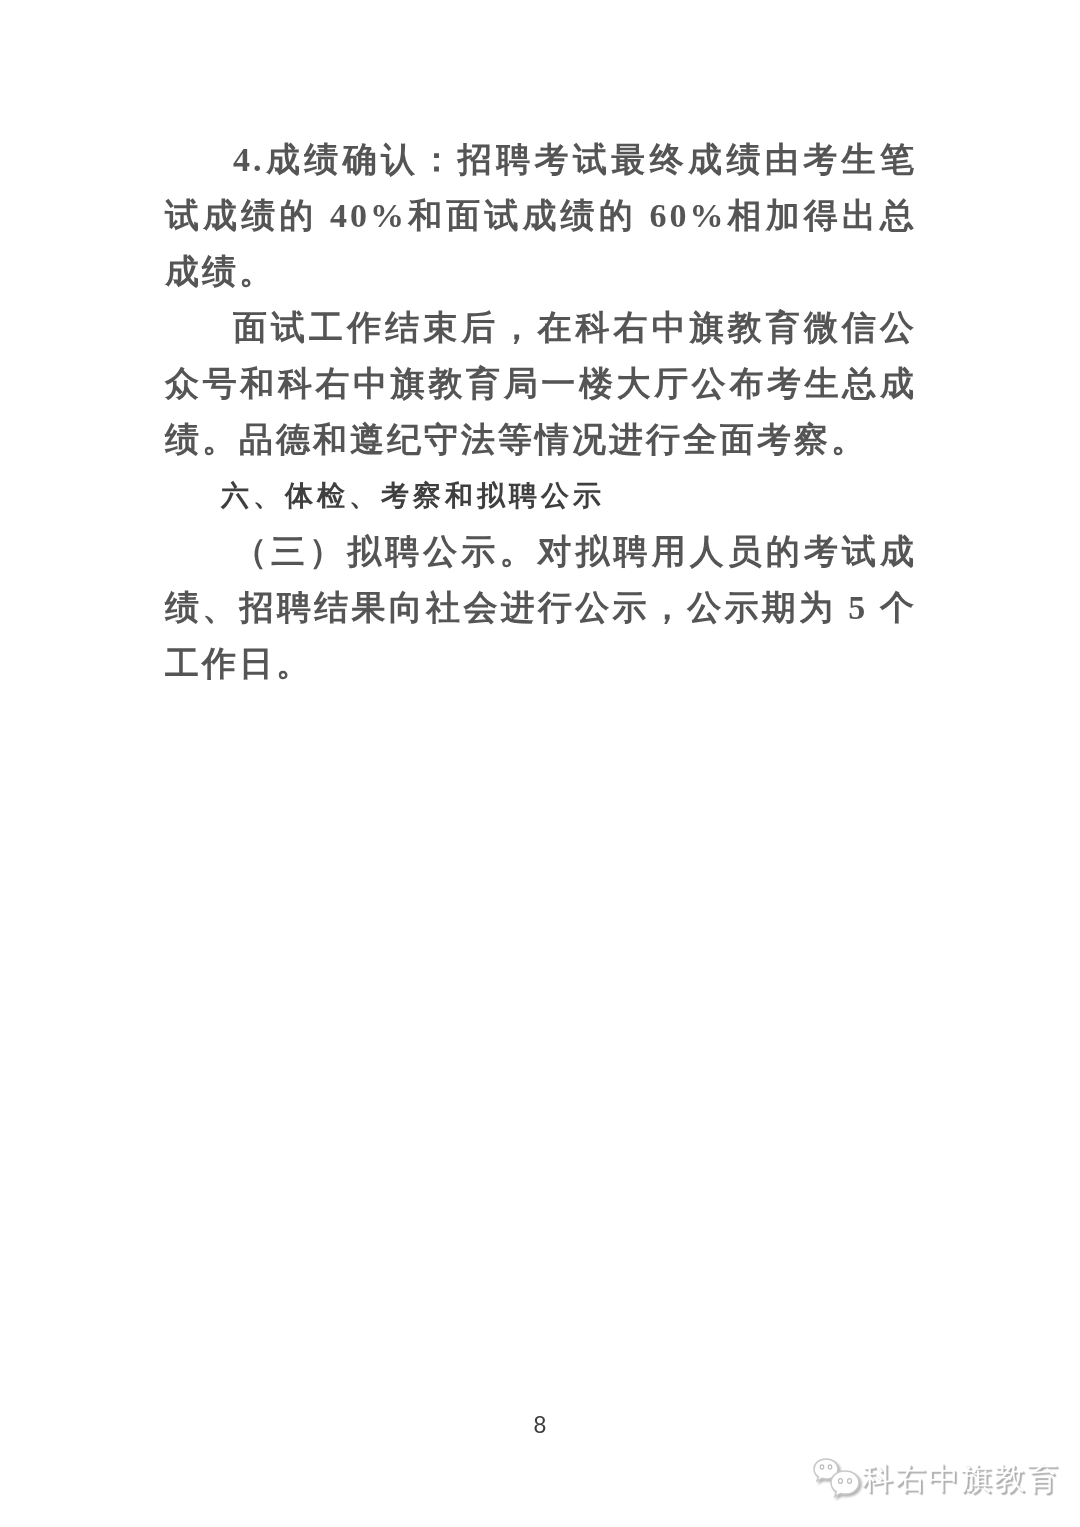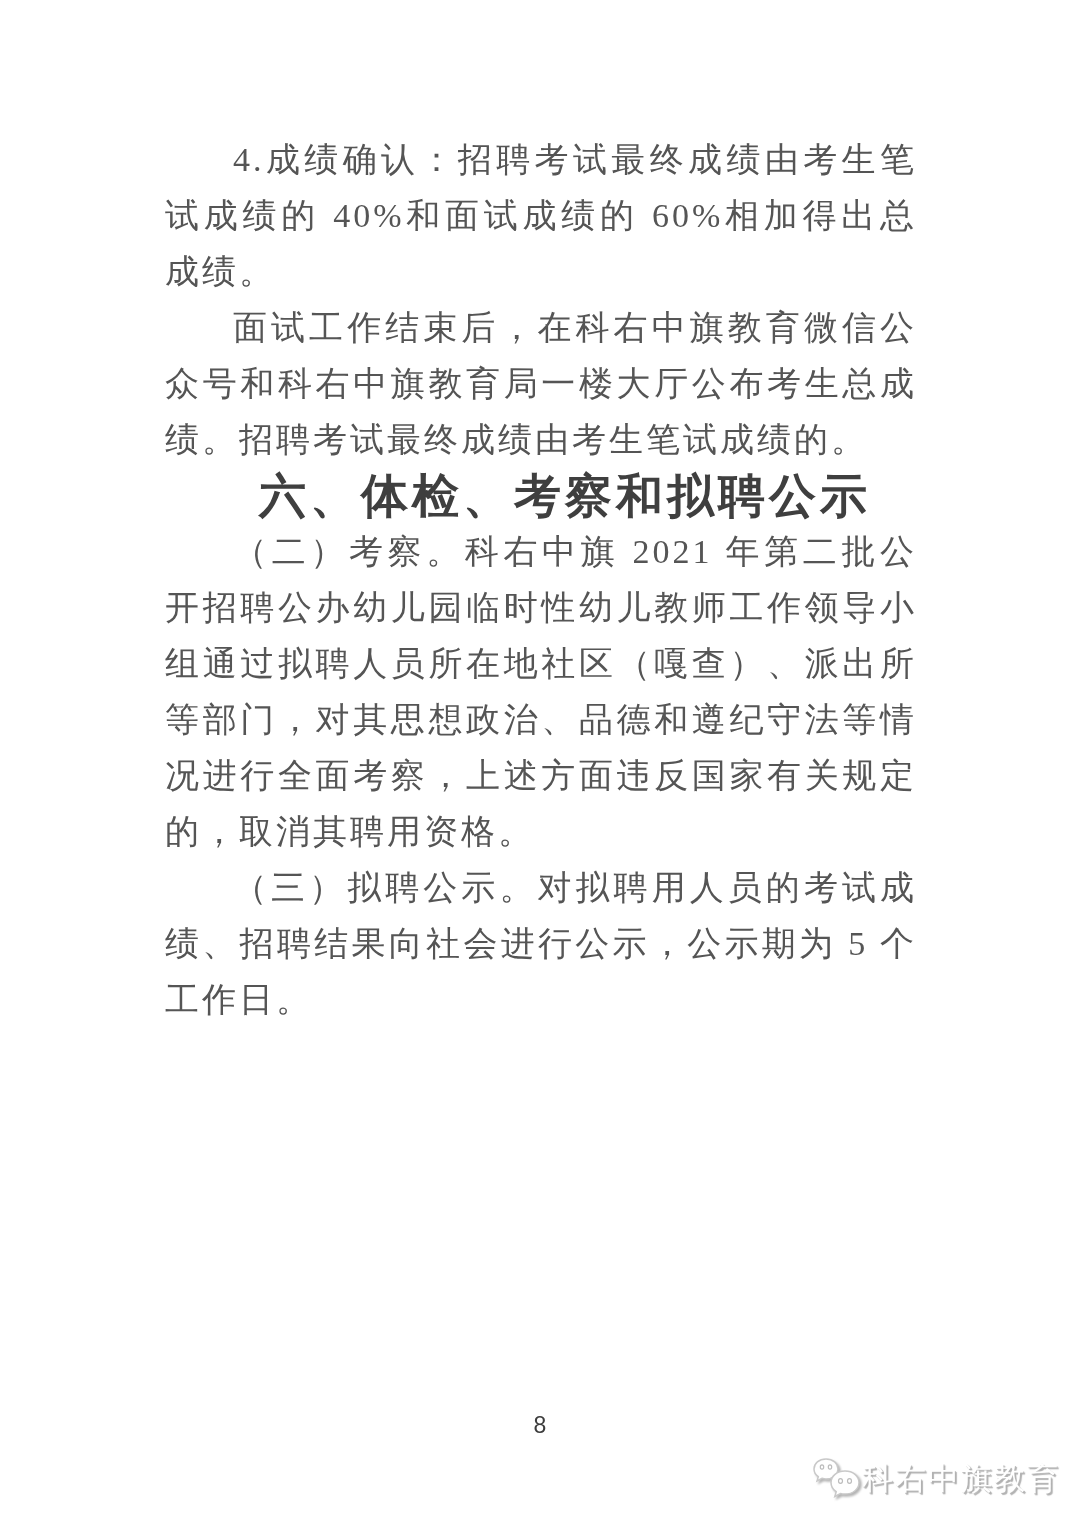--- a/index.html
+++ b/index.html
@@ -23,26 +23,26 @@
   .par {
     margin: 0;
     font-family: "Liberation Serif", "DejaVu Serif", serif;
     font-size: 34px;
     line-height: 56px;
     color: #555555;
     letter-spacing: 3px;
     text-align: justify;
     text-justify: inter-ideograph;
     text-indent: 2em;
-    font-weight: 400;
+    font-weight: 700;
   }
   .heading {
     margin: 0;
     font-family: "Liberation Sans", "DejaVu Sans", sans-serif;
-    font-size: 47px;
+    font-size: 28px;
     line-height: 56px;
     color: #3f3f3f;
     font-weight: 700;
     letter-spacing: 4px;
     text-indent: 2em;
   }
   .page-number {
     position: absolute;
     top: 1412px;
     left: 0;
@@ -71,23 +71,22 @@
     color: #ffffff;
     text-shadow: 2px 2px 1px #b0b0b0, 1px 1px 0 #c6c6c6;
     font-weight: 400;
   }
 </style>
 </head>
 <body>
 
 <div class="doc-body">
   <p class="par">4.成绩确认：招聘考试最终成绩由考生笔试成绩的 40%和面试成绩的 60%相加得出总成绩。</p>
-  <p class="par">面试工作结束后，在科右中旗教育微信公众号和科右中旗教育局一楼大厅公布考生总成绩。招聘考试最终成绩由考生笔试成绩的。</p>
+  <p class="par">面试工作结束后，在科右中旗教育微信公众号和科右中旗教育局一楼大厅公布考生总成绩。品德和遵纪守法等情况进行全面考察。</p>
   <h2 class="heading">六、体检、考察和拟聘公示</h2>
-  <p class="par">（二）考察。科右中旗 2021 年第二批公开招聘公办幼儿园临时性幼儿教师工作领导小组通过拟聘人员所在地社区（嘎查）、派出所等部门，对其思想政治、品德和遵纪守法等情况进行全面考察，上述方面违反国家有关规定的，取消其聘用资格。</p>
   <p class="par">（三）拟聘公示。对拟聘用人员的考试成绩、招聘结果向社会进行公示，公示期为 5 个工作日。</p>
 </div>
 
 <div class="page-number">8</div>
 
 <div class="footer-brand">
   <svg class="wechat-icon" viewBox="0 0 50 44" xmlns="http://www.w3.org/2000/svg" aria-hidden="true">
 
     <path d="M14 2 C7 2 2 6.5 2 12 C2 15.2 3.7 17.9 6.3 19.7 L5 24 L10 21.3 C11.2 21.7 12.6 22 14 22 C21 22 26 17.5 26 12 C26 6.5 21 2 14 2 Z" fill="#ffffff" stroke="#c9c9c9" stroke-width="1.5"></path>
     <ellipse cx="10" cy="10" rx="1.7" ry="2.1" fill="#ffffff" stroke="#bdbdbd" stroke-width="1.2"></ellipse>

